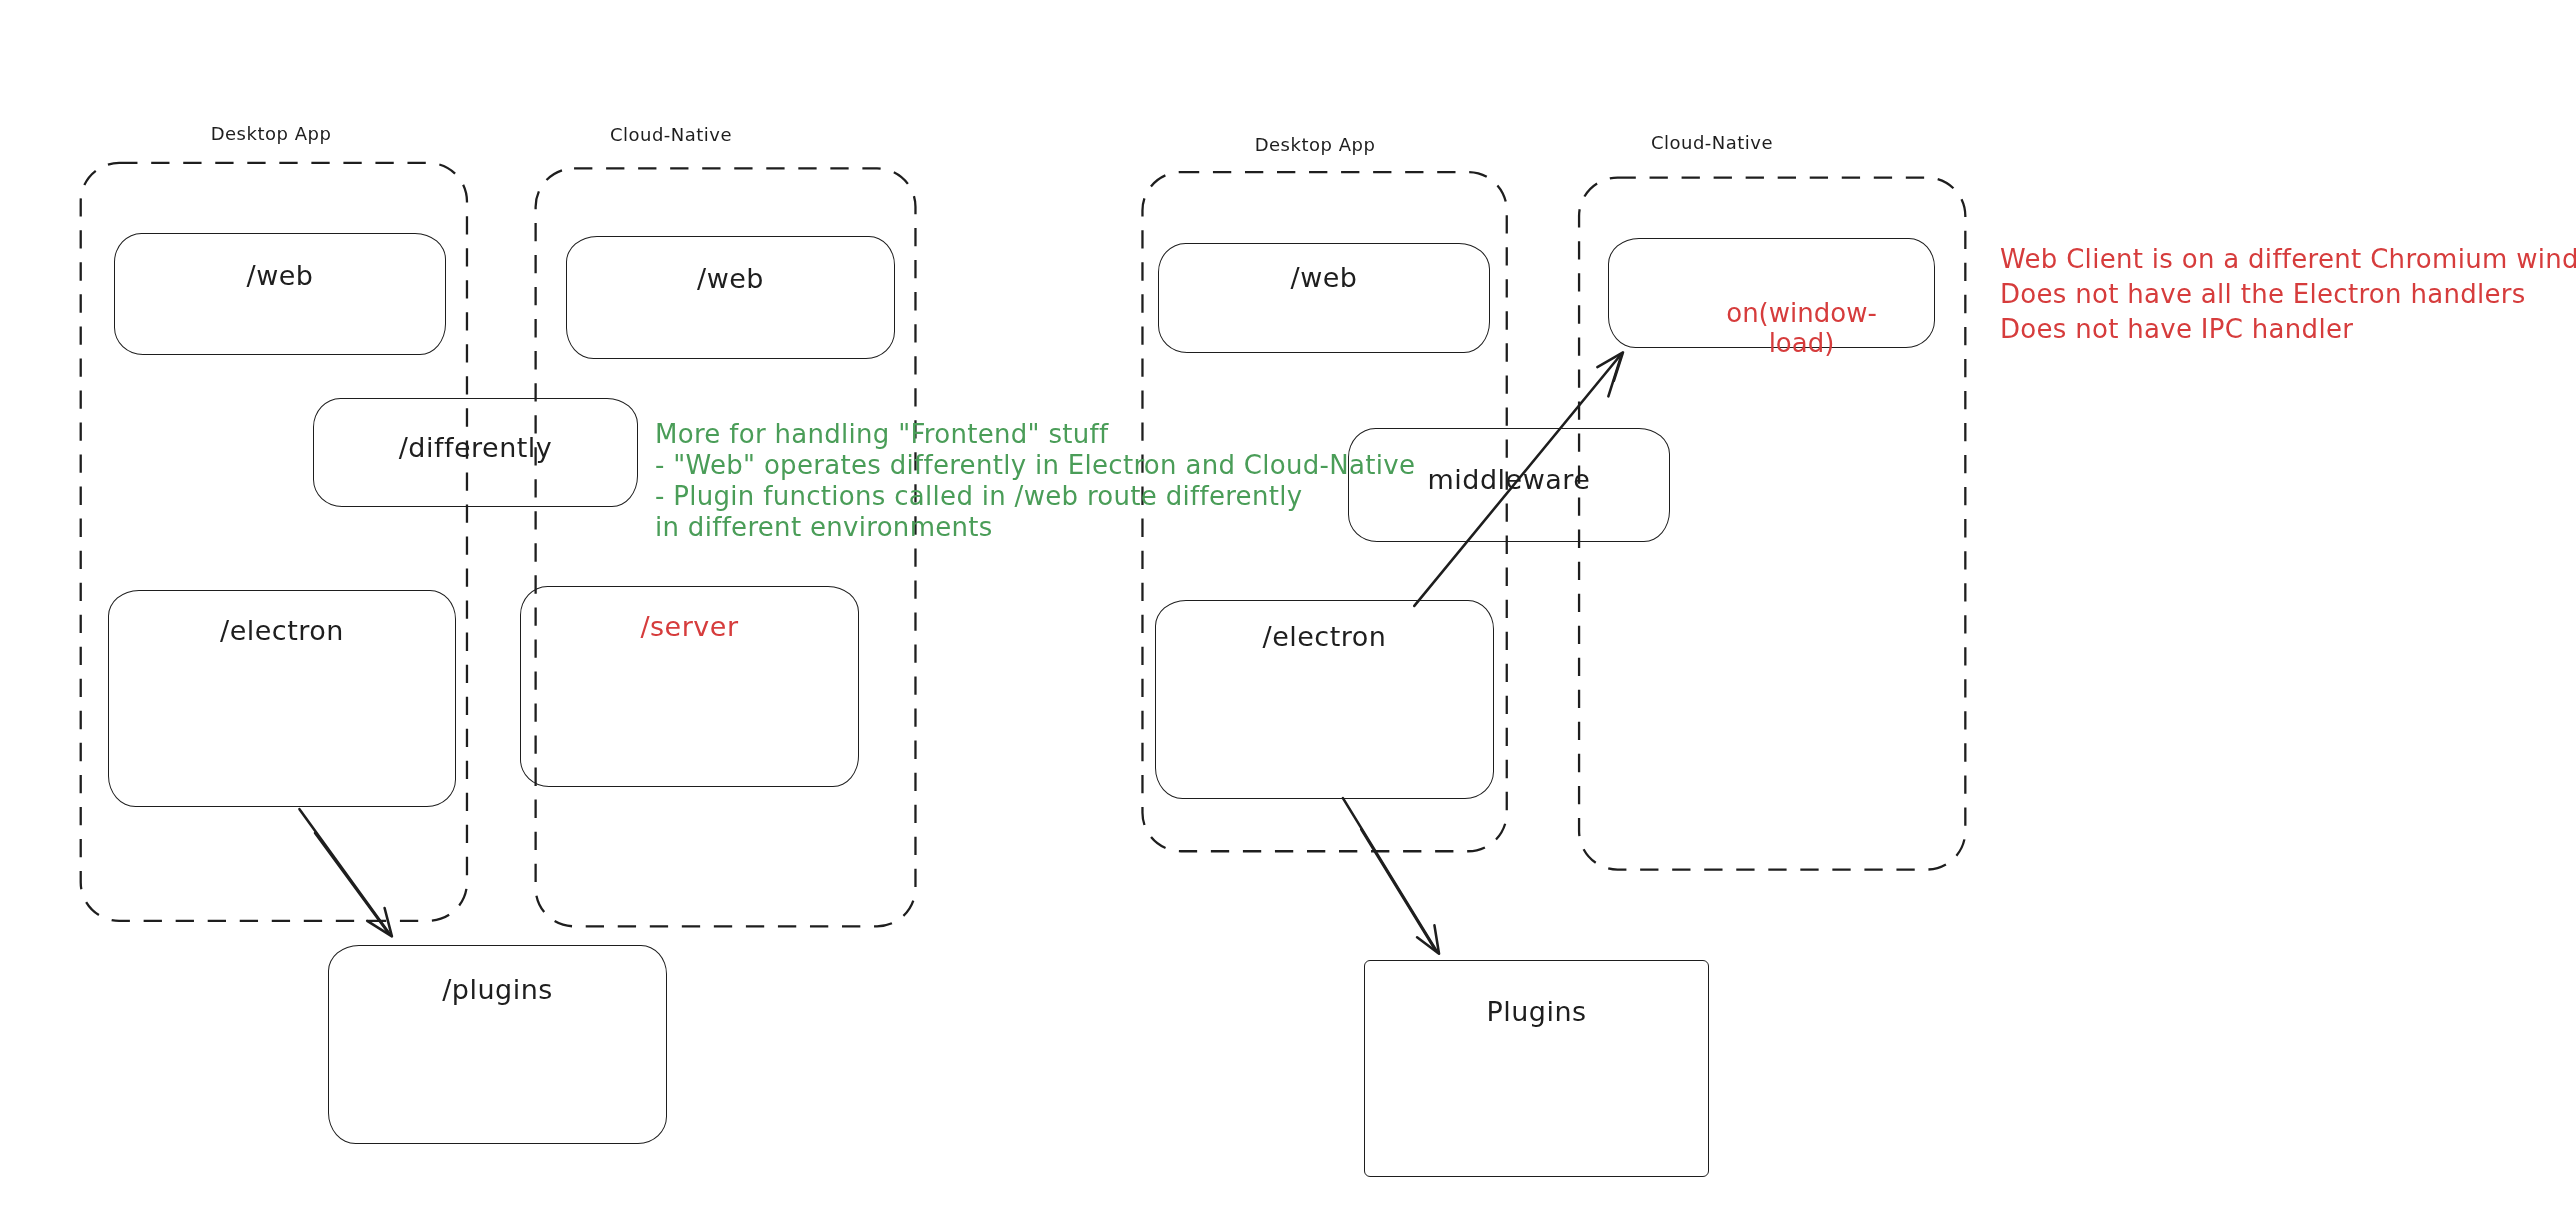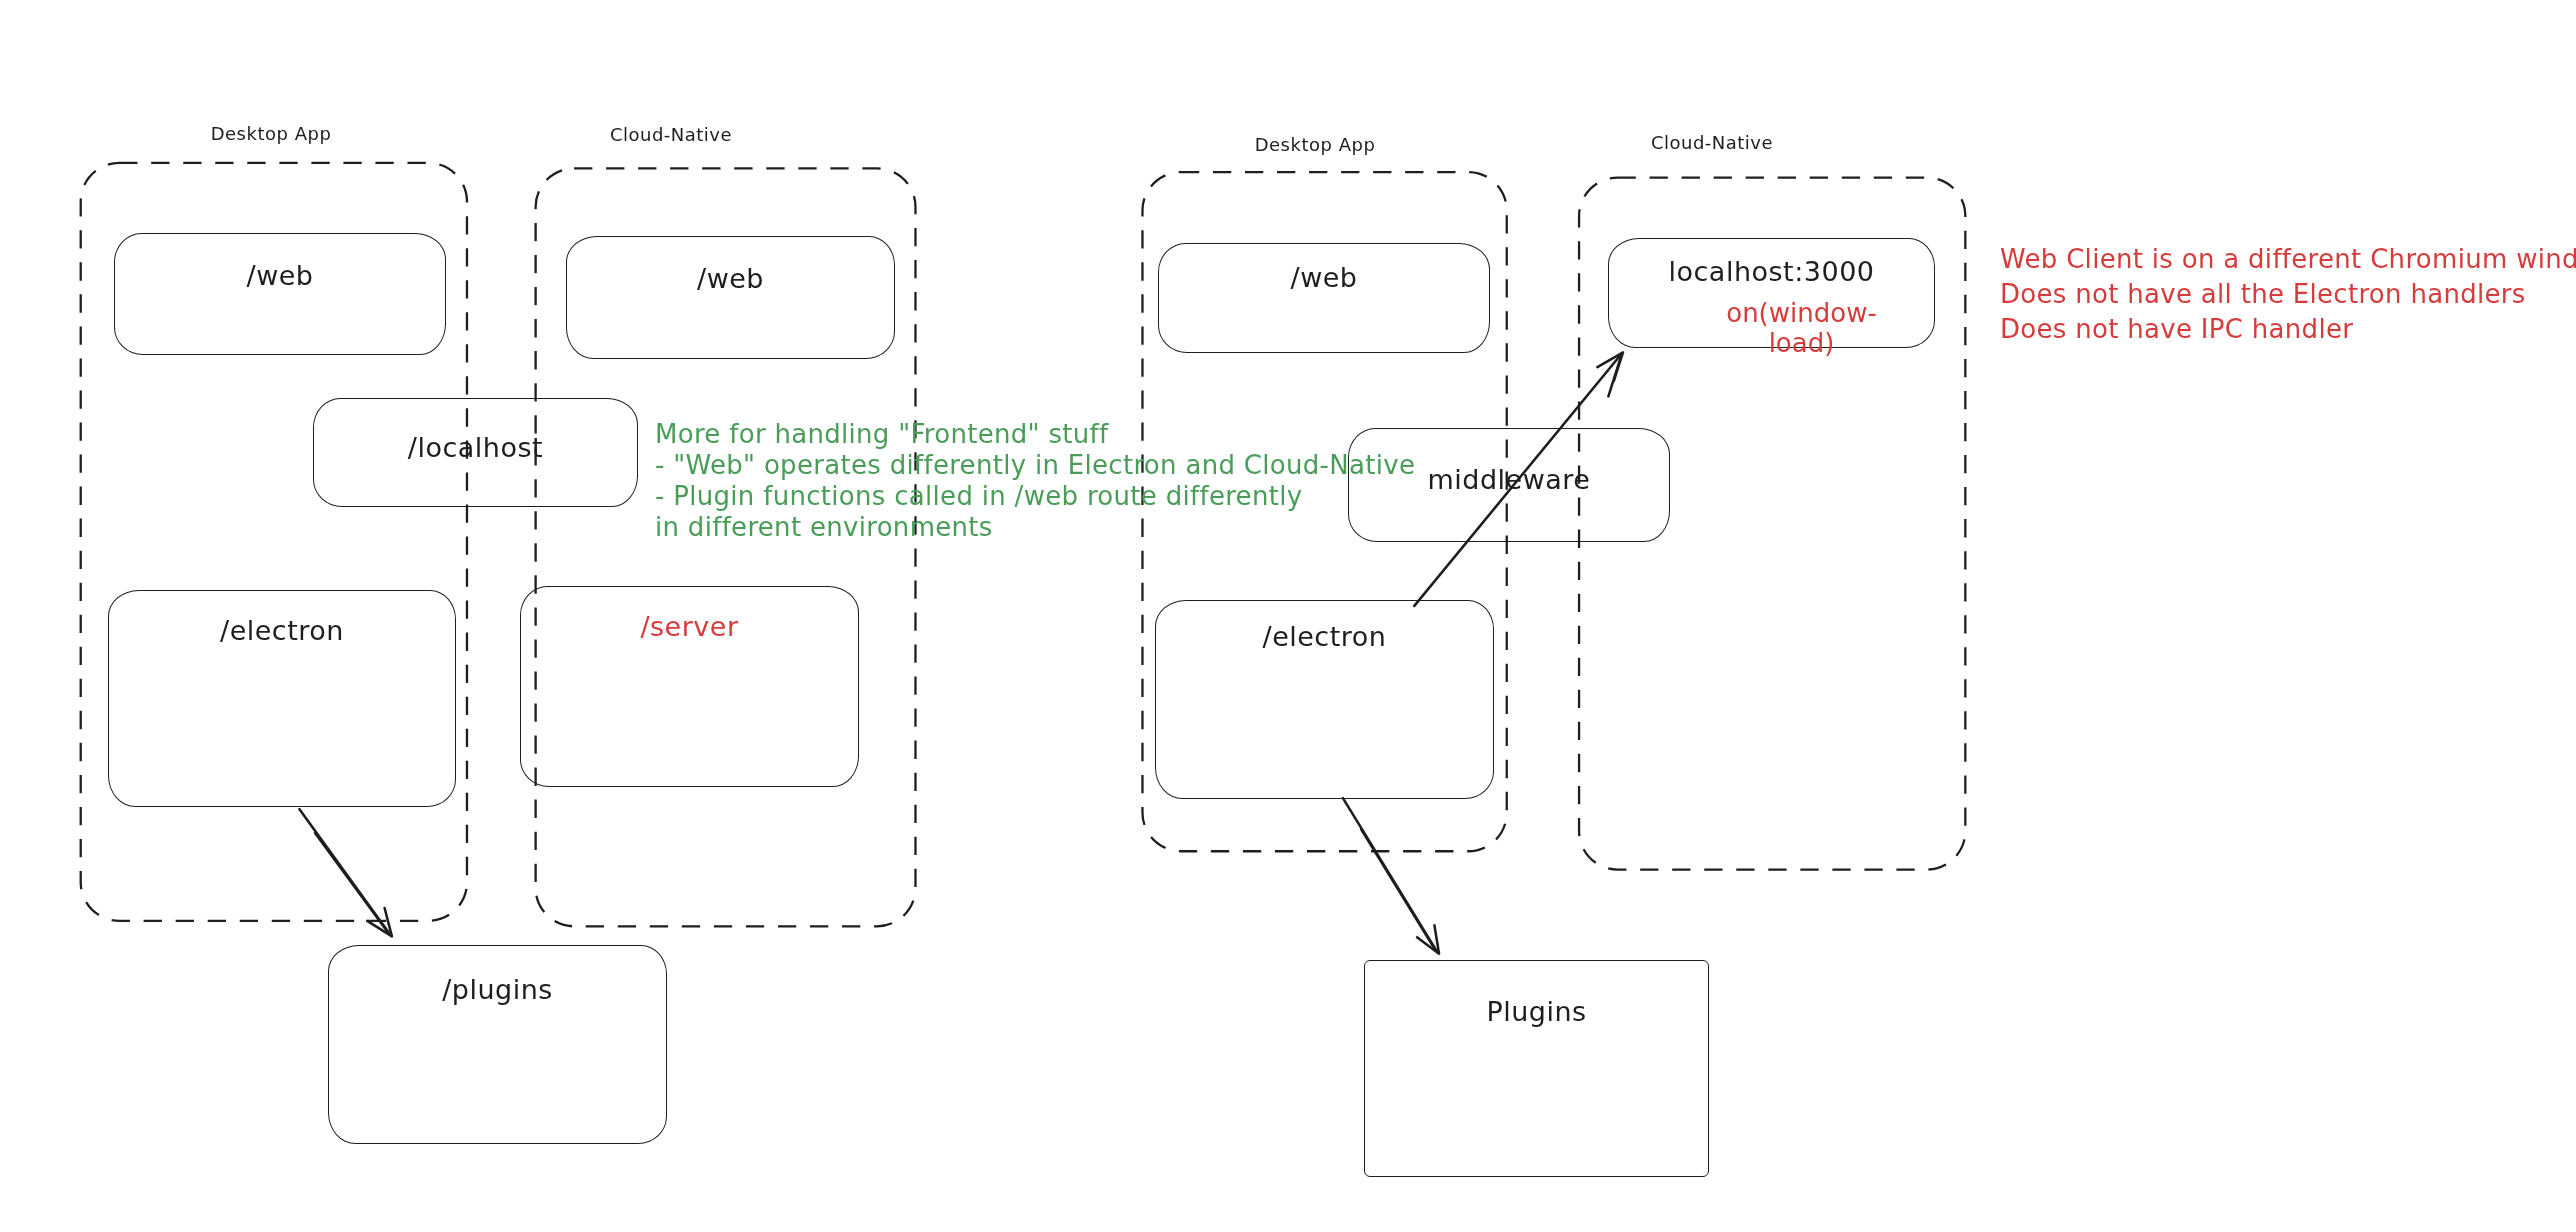--- a/index.html
+++ b/index.html
@@ -92,37 +92,36 @@
   <div class="diagram-title" id="t-right-desktop">Desktop App</div>
   <div class="diagram-title" id="t-right-cloud">Cloud-Native</div>
 
   <div class="node r1" id="b-lw-web">
     <div class="node-label">/web</div>
   </div>
   <div class="node r2" id="b-lc-web">
     <div class="node-label">/web</div>
   </div>
   <div class="node r1" id="b-l-middleware">
-    <div class="node-label">/localhost</div>
+    <div class="node-label">/differently</div>
   </div>
   <div class="node r2" id="b-l-electron">
     <div class="node-label">/electron</div>
   </div>
   <div class="node r1" id="b-l-server">
     <div class="node-label red">/server</div>
   </div>
   <div class="node r2" id="b-l-plugins">
     <div class="node-label">/plugins</div>
   </div>
 
   <div class="node r1" id="b-r-web">
     <div class="node-label">/web</div>
   </div>
   <div class="node r2" id="b-r-localhost">
-    <div class="node-label">localhost:3000</div>
     <div class="sub red">on(window-load)</div>
   </div>
   <div class="node r1" id="b-r-middleware">
     <div class="node-label">middleware</div>
   </div>
   <div class="node r2" id="b-r-electron">
     <div class="node-label">/electron</div>
   </div>
   <div class="node r1" id="b-r-plugins">
     <div class="node-label">Plugins</div>

